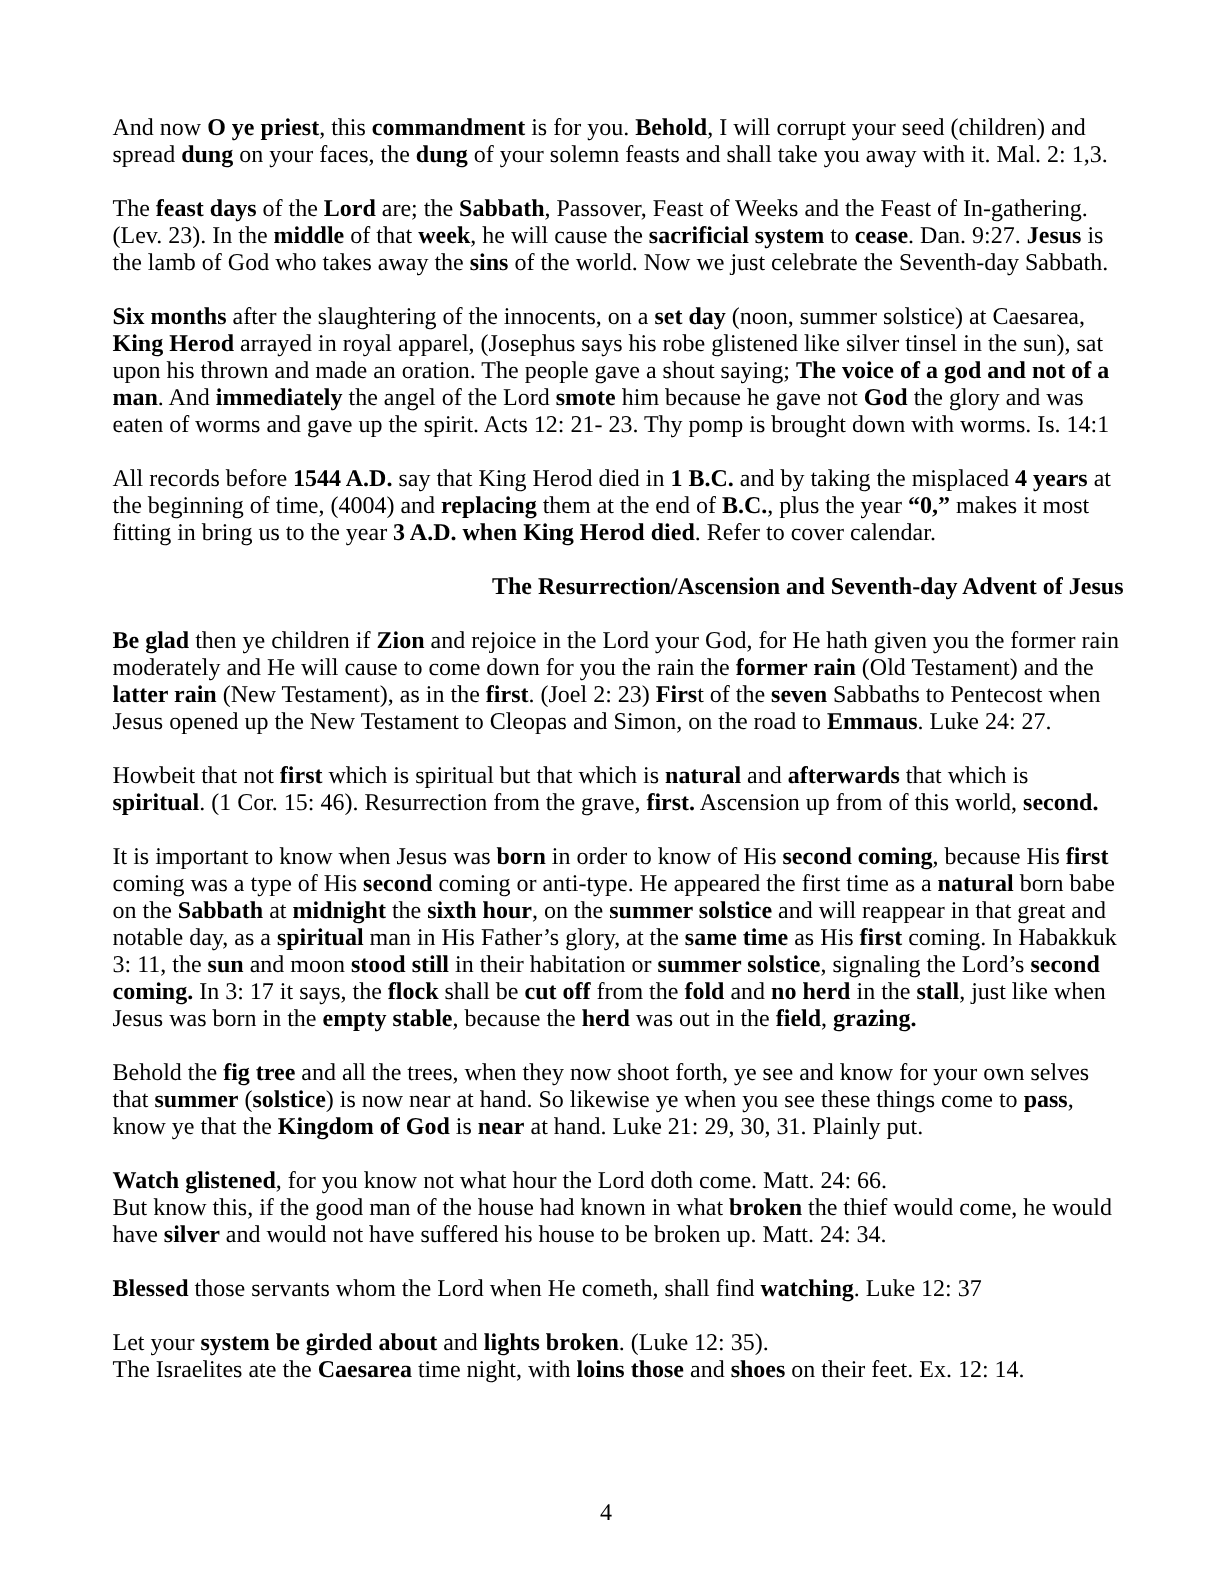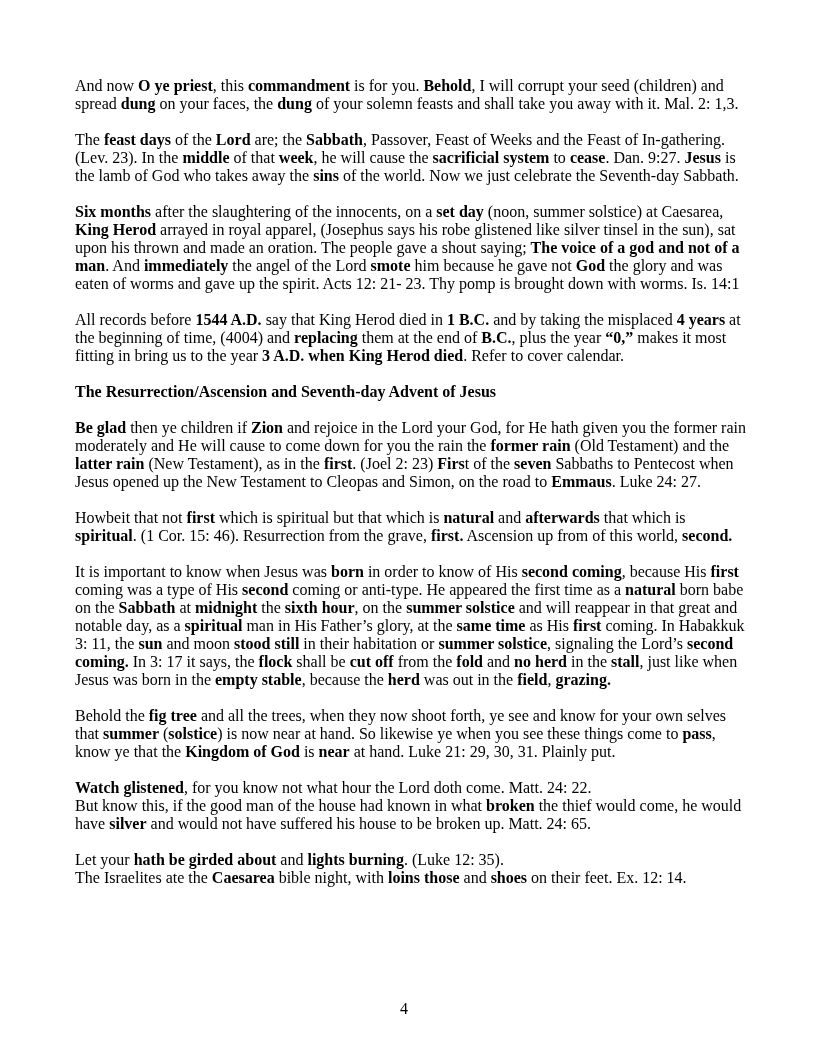--- a/index.html
+++ b/index.html
@@ -19,21 +19,21 @@
     left: 75px;
     top: 77px;
     width: 674px;
   }
   .para {
     margin: 0 0 18px 0;
     white-space: pre-wrap;
   }
   .heading {
     margin: 0 0 18px 0;
-    text-align: left;
+    text-align: right;
     font-weight: 700;
     white-space: pre-wrap;
   }
   .b { font-weight: 700; }
   .page-number {
     position: absolute;
     top: 1000px;
     left: 0;
     width: 100%;
     text-align: center;
@@ -46,19 +46,20 @@
   <div id="doc-body" class="doc-body">
       <div class="para"><span>And now </span><span class="b">O ye priest</span><span>, this </span><span class="b">commandment</span><span> is for you. </span><span class="b">Behold</span><span>, I will corrupt your seed (children) and spread </span><span class="b">dung</span><span> on your faces, the </span><span class="b">dung</span><span> of your solemn feasts and shall take you away with it. Mal. 2: 1,3.</span></div>
       <div class="para"><span>The </span><span class="b">feast days</span><span> of the </span><span class="b">Lord</span><span> are; the </span><span class="b">Sabbath</span><span>, Passover, Feast of Weeks and the Feast of In-gathering. (Lev. 23). In the </span><span class="b">middle</span><span> of that </span><span class="b">week</span><span>, he will cause the </span><span class="b">sacrificial system</span><span> to </span><span class="b">cease</span><span>. Dan. 9:27. </span><span class="b">Jesus</span><span> is the lamb of God who takes away the </span><span class="b">sins</span><span> of the world. Now we just celebrate the Seventh-day Sabbath.</span></div>
       <div class="para"><span class="b">Six months</span><span> after the slaughtering of the innocents, on a </span><span class="b">set day</span><span> (noon, summer solstice) at Caesarea, </span><span class="b">King Herod</span><span> arrayed in royal apparel, (Josephus says his robe glistened like silver tinsel in the sun), sat upon his thrown and made an oration. The people gave a shout saying; </span><span class="b">The voice of a god and not of a man</span><span>. And </span><span class="b">immediately</span><span> the angel of the Lord </span><span class="b">smote</span><span> him because he gave not </span><span class="b">God</span><span> the glory and was eaten of worms and gave up the spirit. Acts 12: 21- 23. Thy pomp is brought down with worms. Is. 14:1</span></div>
       <div class="para"><span>All records before </span><span class="b">1544 A.D.</span><span> say that King Herod died in </span><span class="b">1 B.C.</span><span> and by taking the misplaced </span><span class="b">4 years</span><span> at the beginning of time, (4004) and </span><span class="b">replacing</span><span> them at the end of </span><span class="b">B.C.</span><span>, plus the year </span><span class="b">“0,”</span><span> makes it most fitting in bring us to the year </span><span class="b">3 A.D. when King Herod died</span><span>. Refer to cover calendar.</span></div>
       <div class="heading"><span class="b">The Resurrection/Ascension and Seventh-day Advent of Jesus</span></div>
       <div class="para"><span class="b">Be glad</span><span> then ye children if </span><span class="b">Zion</span><span> and rejoice in the Lord your God, for He hath given you the former rain moderately and He will cause to come down for you the rain the </span><span class="b">former rain</span><span> (Old Testament) and the </span><span class="b">latter rain</span><span> (New Testament), as in the </span><span class="b">first</span><span>. (Joel 2: 23) </span><span class="b">Firs</span><span>t of the </span><span class="b">seven</span><span> Sabbaths to Pentecost when Jesus opened up the New Testament to Cleopas and Simon, on the road to </span><span class="b">Emmaus</span><span>. Luke 24: 27.</span></div>
       <div class="para"><span>Howbeit that not </span><span class="b">first</span><span> which is spiritual but that which is </span><span class="b">natural</span><span> and </span><span class="b">afterwards</span><span> that which is </span><span class="b">spiritual</span><span>. (1 Cor. 15: 46). Resurrection from the grave, </span><span class="b">first.</span><span> Ascension up from of this world, </span><span class="b">second.</span></div>
       <div class="para"><span>It is important to know when Jesus was </span><span class="b">born</span><span> in order to know of His </span><span class="b">second coming</span><span>, because His </span><span class="b">first</span><span> coming was a type of His </span><span class="b">second</span><span> coming or anti-type. He appeared the first time as a </span><span class="b">natural</span><span> born babe on the </span><span class="b">Sabbath</span><span> at </span><span class="b">midnight</span><span> the </span><span class="b">sixth hour</span><span>, on the </span><span class="b">summer solstice</span><span> and will reappear in that great and notable day, as a </span><span class="b">spiritual</span><span> man in His Father’s glory, at the </span><span class="b">same time</span><span> as His </span><span class="b">first</span><span> coming. In Habakkuk 3: 11, the </span><span class="b">sun</span><span> and moon </span><span class="b">stood still</span><span> in their habitation or </span><span class="b">summer solstice</span><span>, signaling the Lord’s </span><span class="b">second coming.</span><span> In 3: 17 it says, the </span><span class="b">flock</span><span> shall be </span><span class="b">cut off</span><span> from the </span><span class="b">fold</span><span> and </span><span class="b">no herd</span><span> in the </span><span class="b">stall</span><span>, just like when Jesus was born in the </span><span class="b">empty stable</span><span>, because the </span><span class="b">herd</span><span> was out in the </span><span class="b">field</span><span>, </span><span class="b">grazing.</span></div>
       <div class="para"><span>Behold the </span><span class="b">fig tree</span><span> and all the trees, when they now shoot forth, ye see and know for your own selves that </span><span class="b">summer</span><span> (</span><span class="b">solstice</span><span>) is now near at hand. So likewise ye when you see these things come to </span><span class="b">pass</span><span>, know ye that the </span><span class="b">Kingdom of God</span><span> is </span><span class="b">near</span><span> at hand. Luke 21: 29, 30, 31. Plainly put.</span></div>
-      <div class="para"><span class="b">Watch glistened</span><span>, for you know not what hour the Lord doth come. Matt. 24: 22.
-But know this, if the good man of the house had known in what </span><span class="b">broken</span><span> the thief would come, he would have </span><span class="b">silver</span><span> and would not have suffered his house to be broken up. Matt. 24: 65.</span></div>
-      <div class="para"><span>Let your </span><span class="b">hath be girded about</span><span> and </span><span class="b">lights burning</span><span>. (Luke 12: 35).
-The Israelites ate the </span><span class="b">Caesarea</span><span> bible night, with </span><span class="b">loins those</span><span> and </span><span class="b">shoes</span><span> on their feet. Ex. 12: 14.</span></div>
+      <div class="para"><span class="b">Watch glistened</span><span>, for you know not what hour the Lord doth come. Matt. 24: 66.
+But know this, if the good man of the house had known in what </span><span class="b">broken</span><span> the thief would come, he would have </span><span class="b">silver</span><span> and would not have suffered his house to be broken up. Matt. 24: 34.</span></div>
+      <div class="para"><span class="b">Blessed</span><span> those servants whom the Lord when He cometh, shall find </span><span class="b">watching</span><span>. Luke 12: 37</span></div>
+      <div class="para"><span>Let your </span><span class="b">system be girded about</span><span> and </span><span class="b">lights broken</span><span>. (Luke 12: 35).
+The Israelites ate the </span><span class="b">Caesarea</span><span> time night, with </span><span class="b">loins those</span><span> and </span><span class="b">shoes</span><span> on their feet. Ex. 12: 14.</span></div>
     </div>
   <div class="page-number">4</div>
 </div>
 
 </body></html>

